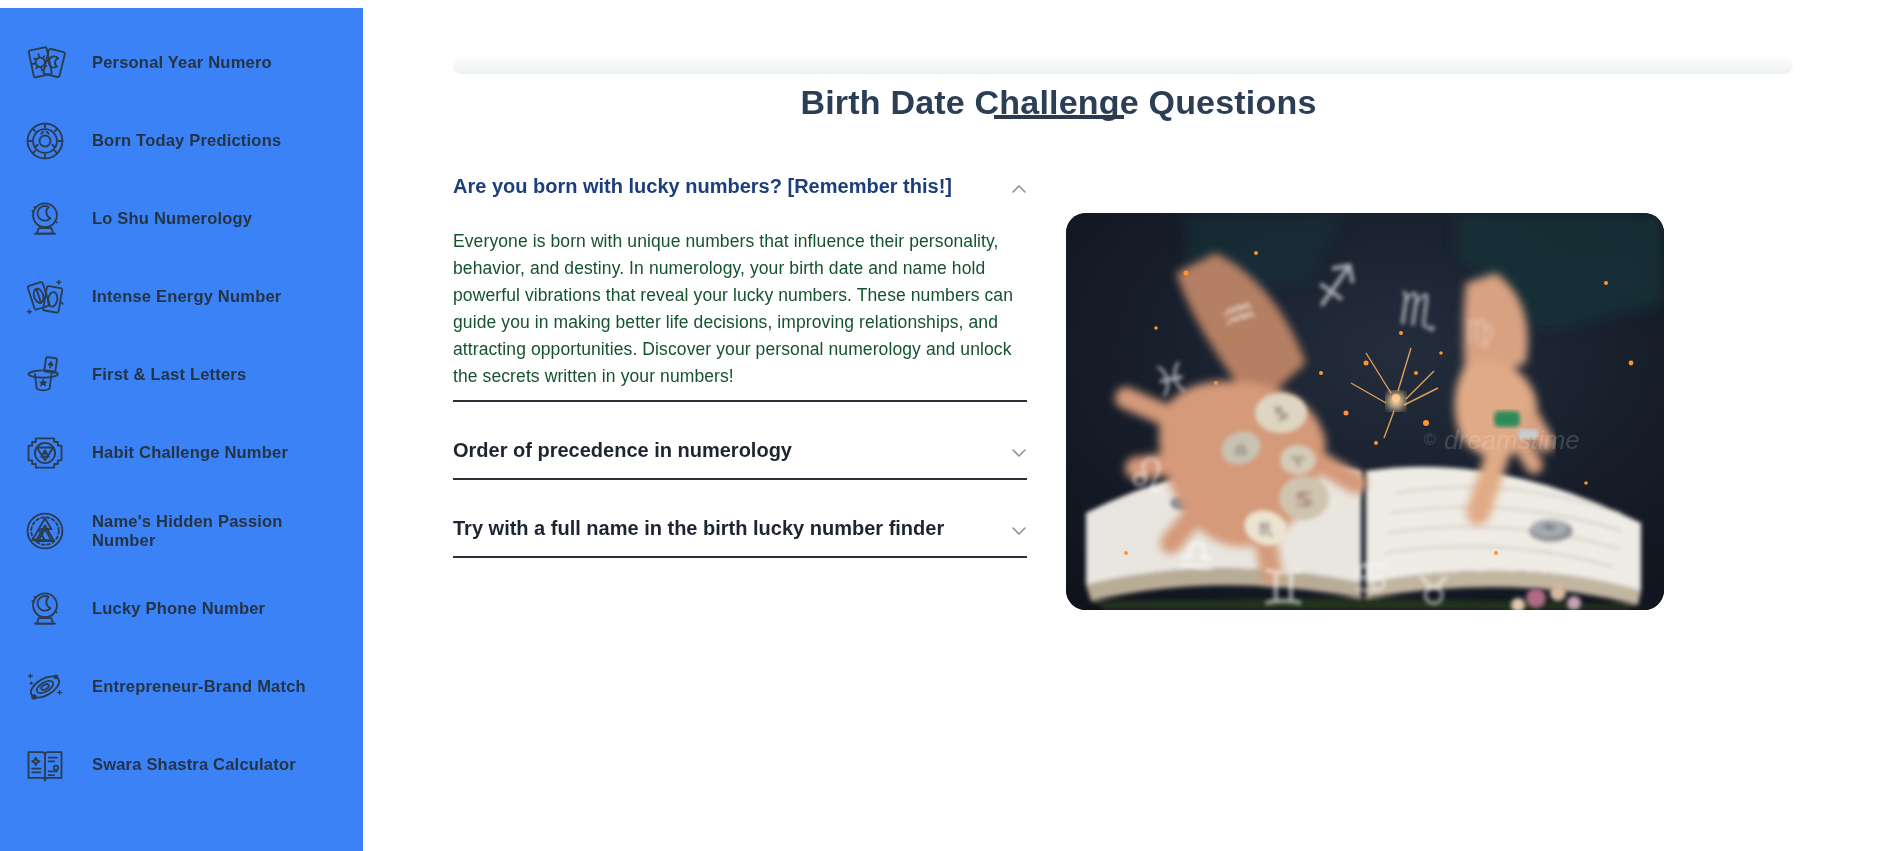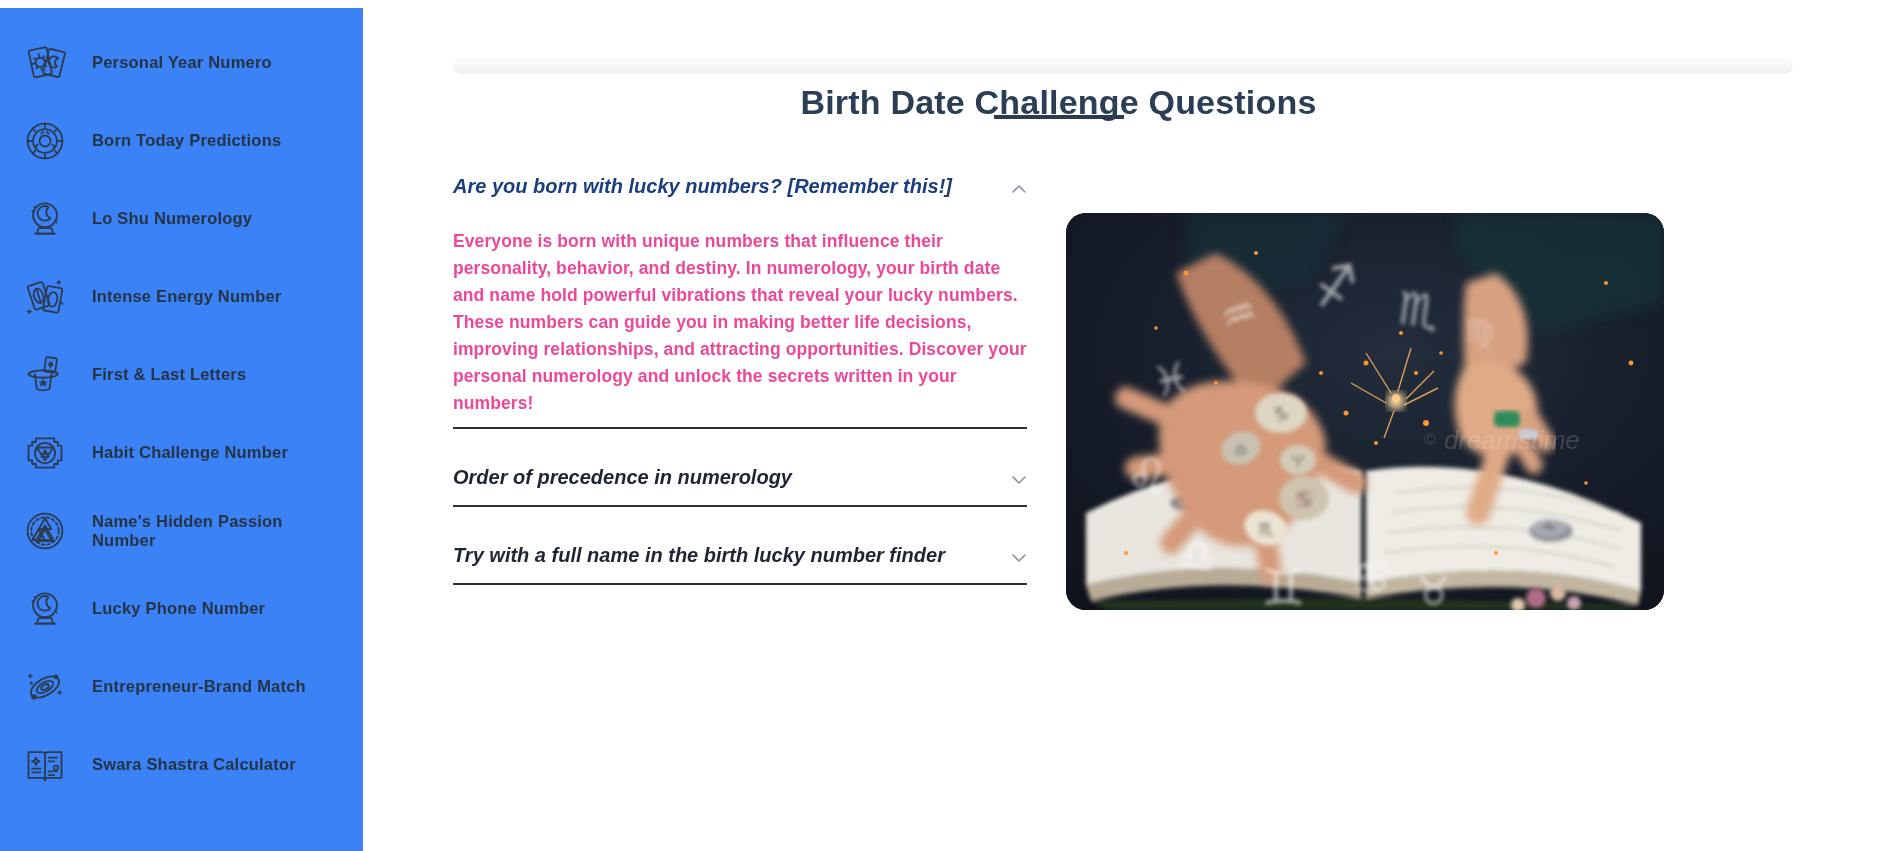--- a/index.html
+++ b/index.html
@@ -38,35 +38,34 @@
   }
   .title-rule{
     position:absolute;left:90px;top:115px;width:1211px;display:flex;justify-content:center;
   }
   .title-rule span{display:block;width:130px;height:4px;background:#2c3a4d;}
   
   .faq{position:absolute;left:90px;top:150px;width:574px;}
   .faq-item{border-bottom:2px solid #2b313b;}
   .faq-head{
     display:flex;align-items:flex-start;justify-content:space-between;
-    cursor:pointer;padding:34px 0 14px 0;font-style:italic;
+    cursor:pointer;padding:34px 0 14px 0;
   }
   .faq-item.expanded .faq-head{padding:22px 0 12px 0;}
   .faq-q{
     font-size:20px;font-weight:700;color:#1e2530;line-height:1.4;width:92%;
   }
   .faq-item.expanded .faq-q{color:#1c3e7d;}
   .chev{margin-top:8px;flex:0 0 16px;}
   .chev svg{width:16px;height:10px;stroke:#8d939e;stroke-width:1.6;fill:none;
     stroke-linecap:round;stroke-linejoin:round;}
   .faq-item.expanded .chev svg{transform:rotate(180deg);}
   .faq-ans{
-    font-size:17.5px;color:#ec4899;line-height:27px;padding:16px 0 10px 0;
+    font-size:17.5px;color:#14532d;line-height:27px;padding:16px 0 10px 0;
     letter-spacing:.1px;
-    font-weight:bold;
   }
   
   .photo{
     position:absolute;left:703px;top:213px;width:598px;height:397px;
     border-radius:20px;overflow:hidden;background:#141923;
   }
   .photo svg{display:block;width:598px;height:397px;}
 </style>
 </head>
 <body>

